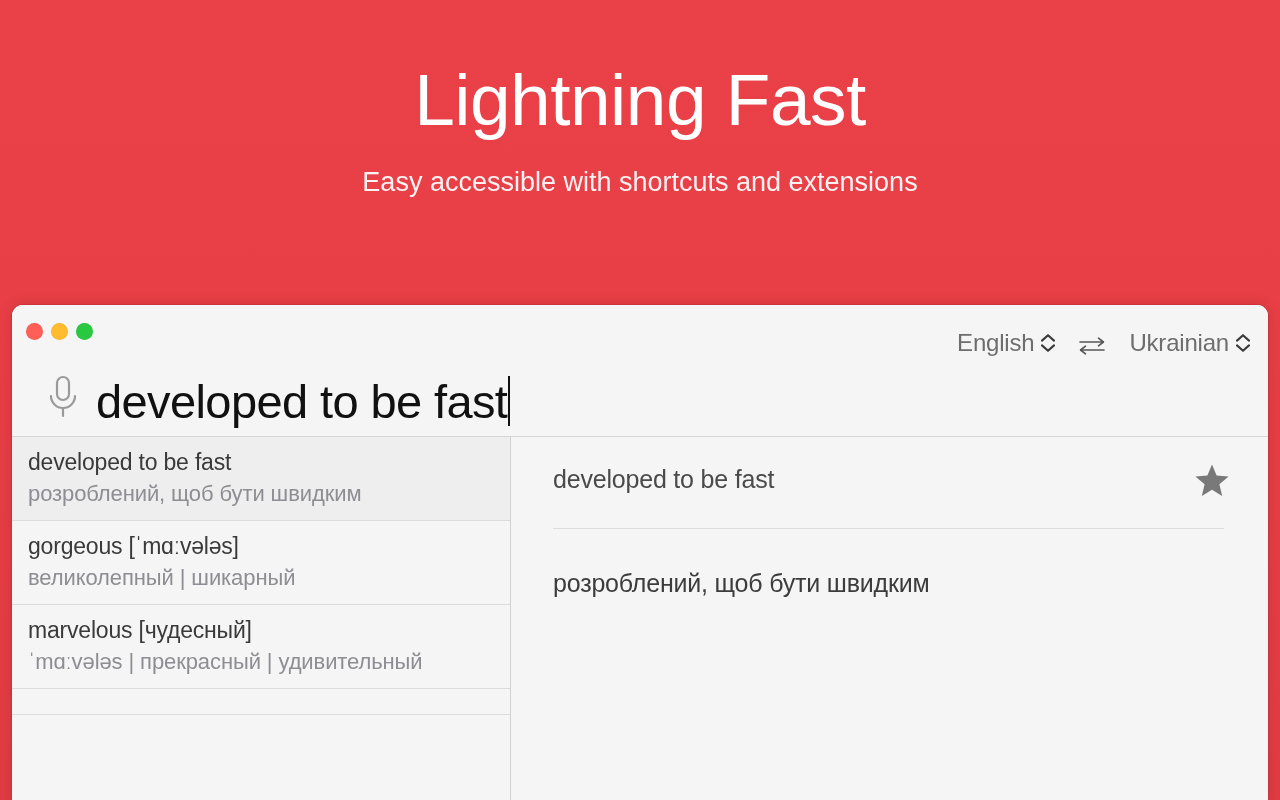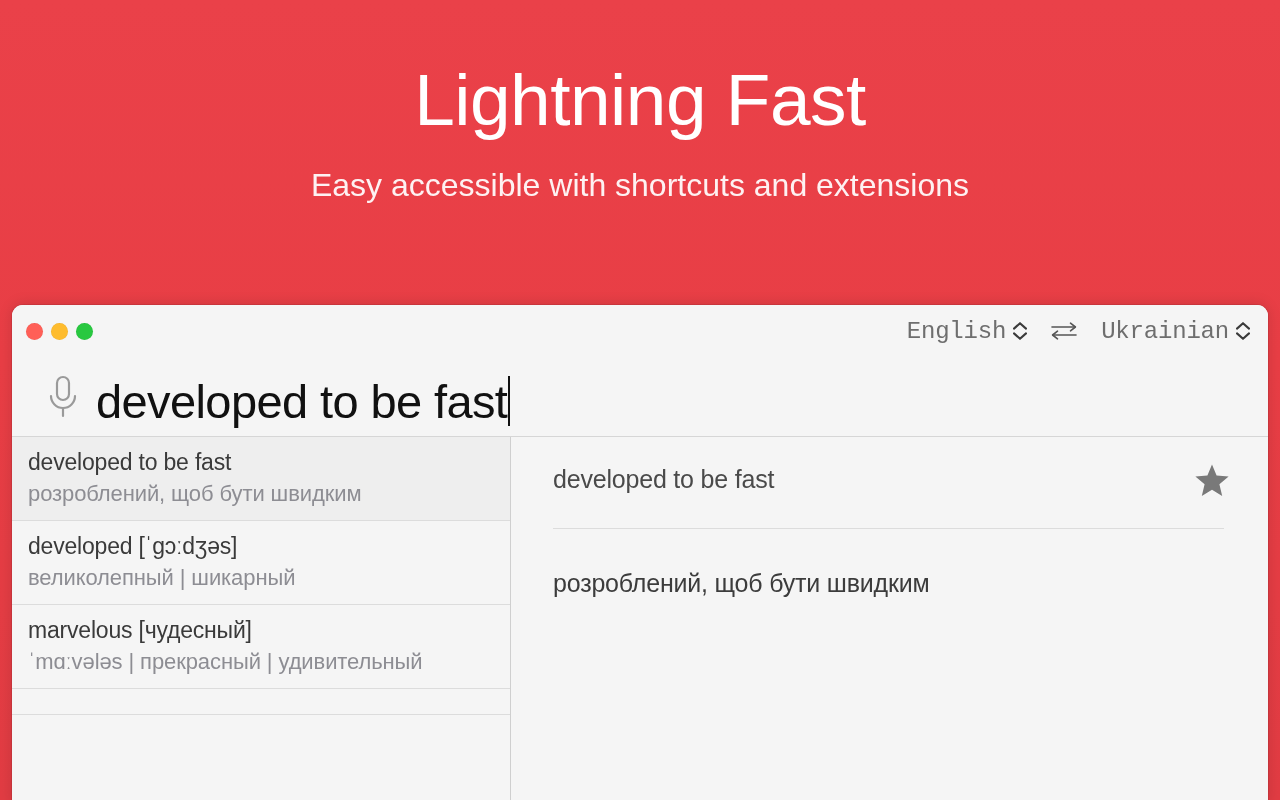--- a/index.html
+++ b/index.html
@@ -26,21 +26,21 @@
     padding-top: 62px;
     font-size: 73px;
     font-weight: 300;
     letter-spacing: -0.5px;
     line-height: 1.05;
     color: #ffffff;
   }
   .hero-subtitle {
     margin: 0;
     padding-top: 28px;
-    font-size: 32px;
+    font-size: 27px;
     font-weight: 300;
     letter-spacing: 0px;
     color: rgba(255,255,255,0.93);
   }
 
   
   .window {
     position: absolute;
     left: 12px;
     top: 305px;
@@ -77,23 +77,22 @@
   .tl-close  { background: #ff5f57; box-shadow: inset 0 0 0 0.5px rgba(0,0,0,0.06); }
   .tl-min    { background: #febc2e; box-shadow: inset 0 0 0 0.5px rgba(0,0,0,0.06); }
   .tl-max    { background: #28c840; box-shadow: inset 0 0 0 0.5px rgba(0,0,0,0.06); }
 
   .lang-bar {
     position: absolute;
     right: 18px;
     top: 0;
     height: 52px;
     display: flex;
-    align-items: center;
+    align-items: flex-end;
     gap: 0px;
-    font-family: Liberation Mono, monospace;
   }
   .lang-picker {
     display: flex;
     align-items: center;
     gap: 7px;
     cursor: default;
   }
   .lang-label {
     font-size: 24px;
     font-weight: 400;
@@ -301,21 +300,21 @@
   <div class="content">
 
     <div class="results-list">
 
       <div class="result-row selected">
         <div class="result-term">developed to be fast</div>
         <div class="result-trans">розроблений, щоб бути швидким</div>
       </div>
 
       <div class="result-row">
-        <div class="result-term">developed [ˈɡɔːdʒəs]</div>
+        <div class="result-term">gorgeous [ˈmɑːvələs]</div>
         <div class="result-trans">великолепный | шикарный</div>
       </div>
 
       <div class="result-row">
         <div class="result-term">marvelous [чудесный]</div>
         <div class="result-trans">ˈmɑːvələs | прекрасный | удивительный</div>
       </div>
 
       <div class="result-row">
       </div>

